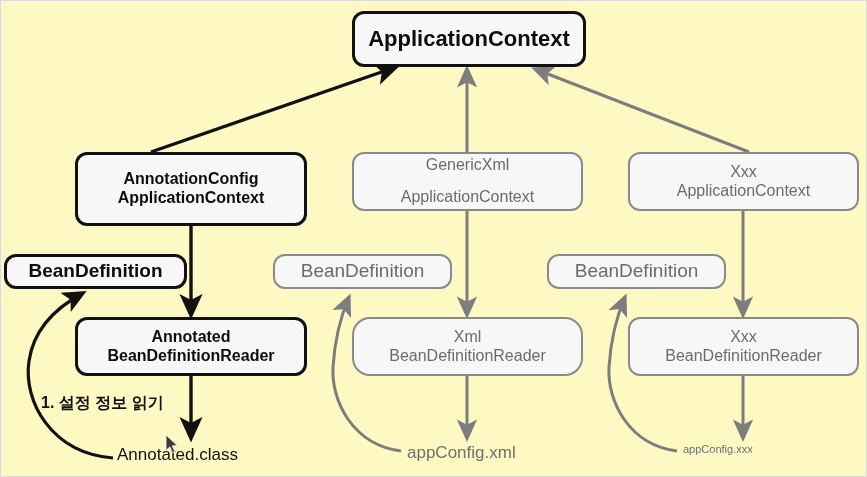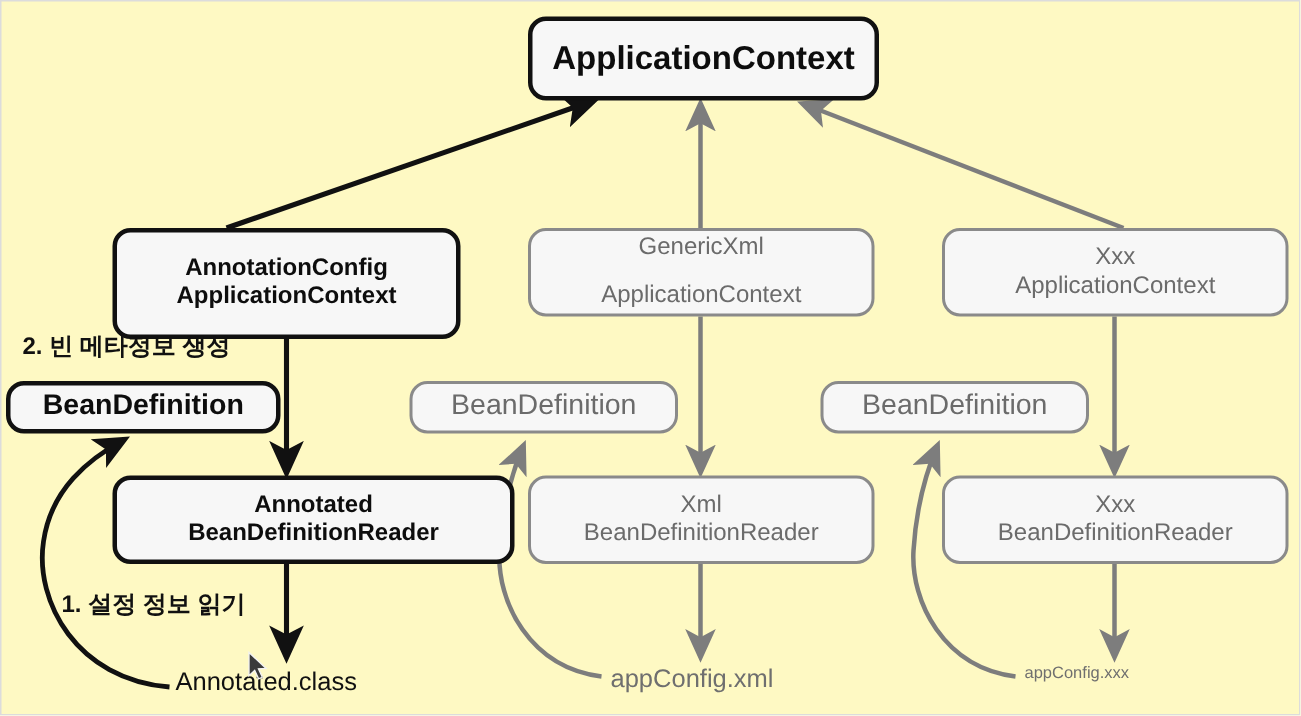--- a/index.html
+++ b/index.html
@@ -107,29 +107,26 @@
 
   <div class="node dark" style="left:351px; top:10px; width:234px; height:56px; font-size:22px;">
     <span class="ln">ApplicationContext</span>
   </div>
 
   <div class="node dark" style="left:74px; top:151px; width:232px; height:74px; font-size:16px;">
     <span class="ln">AnnotationConfig</span>
     <span class="ln">ApplicationContext</span>
   </div>
 
-  <div class="label dark" style="left:14px; top:220px; font-size:16px;">
-    <span>2. 빈 메타정보 생성</span>
-  </div>
 
   <div class="node dark" style="left:3px; top:253px; width:183px; height:35px; font-size:19px;">
     <span class="ln">BeanDefinition</span>
   </div>
 
-  <div class="node dark" style="left:74px; top:316px; width:268px; height:59px; font-size:16px;">
+  <div class="node dark" style="left:74px; top:316px; width:232px; height:59px; font-size:16px;">
     <span class="ln">Annotated</span>
     <span class="ln">BeanDefinitionReader</span>
   </div>
 
   <div class="label dark" style="left:40px; top:392px; font-size:16px;">
     <span>1. 설정 정보 읽기</span>
   </div>
 
   <div class="leaf dark" style="left:116px; top:444px; font-size:17px;">
     <span>Annotated.class</span>
@@ -137,21 +134,21 @@
 
   <div class="node muted" style="left:351px; top:151px; width:231px; height:59px; font-size:16px;gap:13px;">
     <span class="ln">GenericXml</span>
     <span class="ln">ApplicationContext</span>
   </div>
 
   <div class="node muted" style="left:272px; top:253px; width:179px; height:35px; font-size:19px;">
     <span class="ln">BeanDefinition</span>
   </div>
 
-  <div class="node muted" style="left:351px; top:316px; width:231px; height:59px; font-size:16px;">
+  <div class="node muted" style="left:351px; top:316px; width:231px; height:59px; font-size:16px;border-radius:18px;">
     <span class="ln">Xml</span>
     <span class="ln">BeanDefinitionReader</span>
   </div>
 
   <div class="leaf muted" style="left:406px; top:442px; font-size:17px;">
     <span>appConfig.xml</span>
   </div>
 
   <div class="node muted" style="left:627px; top:151px; width:231px; height:59px; font-size:16px;">
     <span class="ln">Xxx</span>

